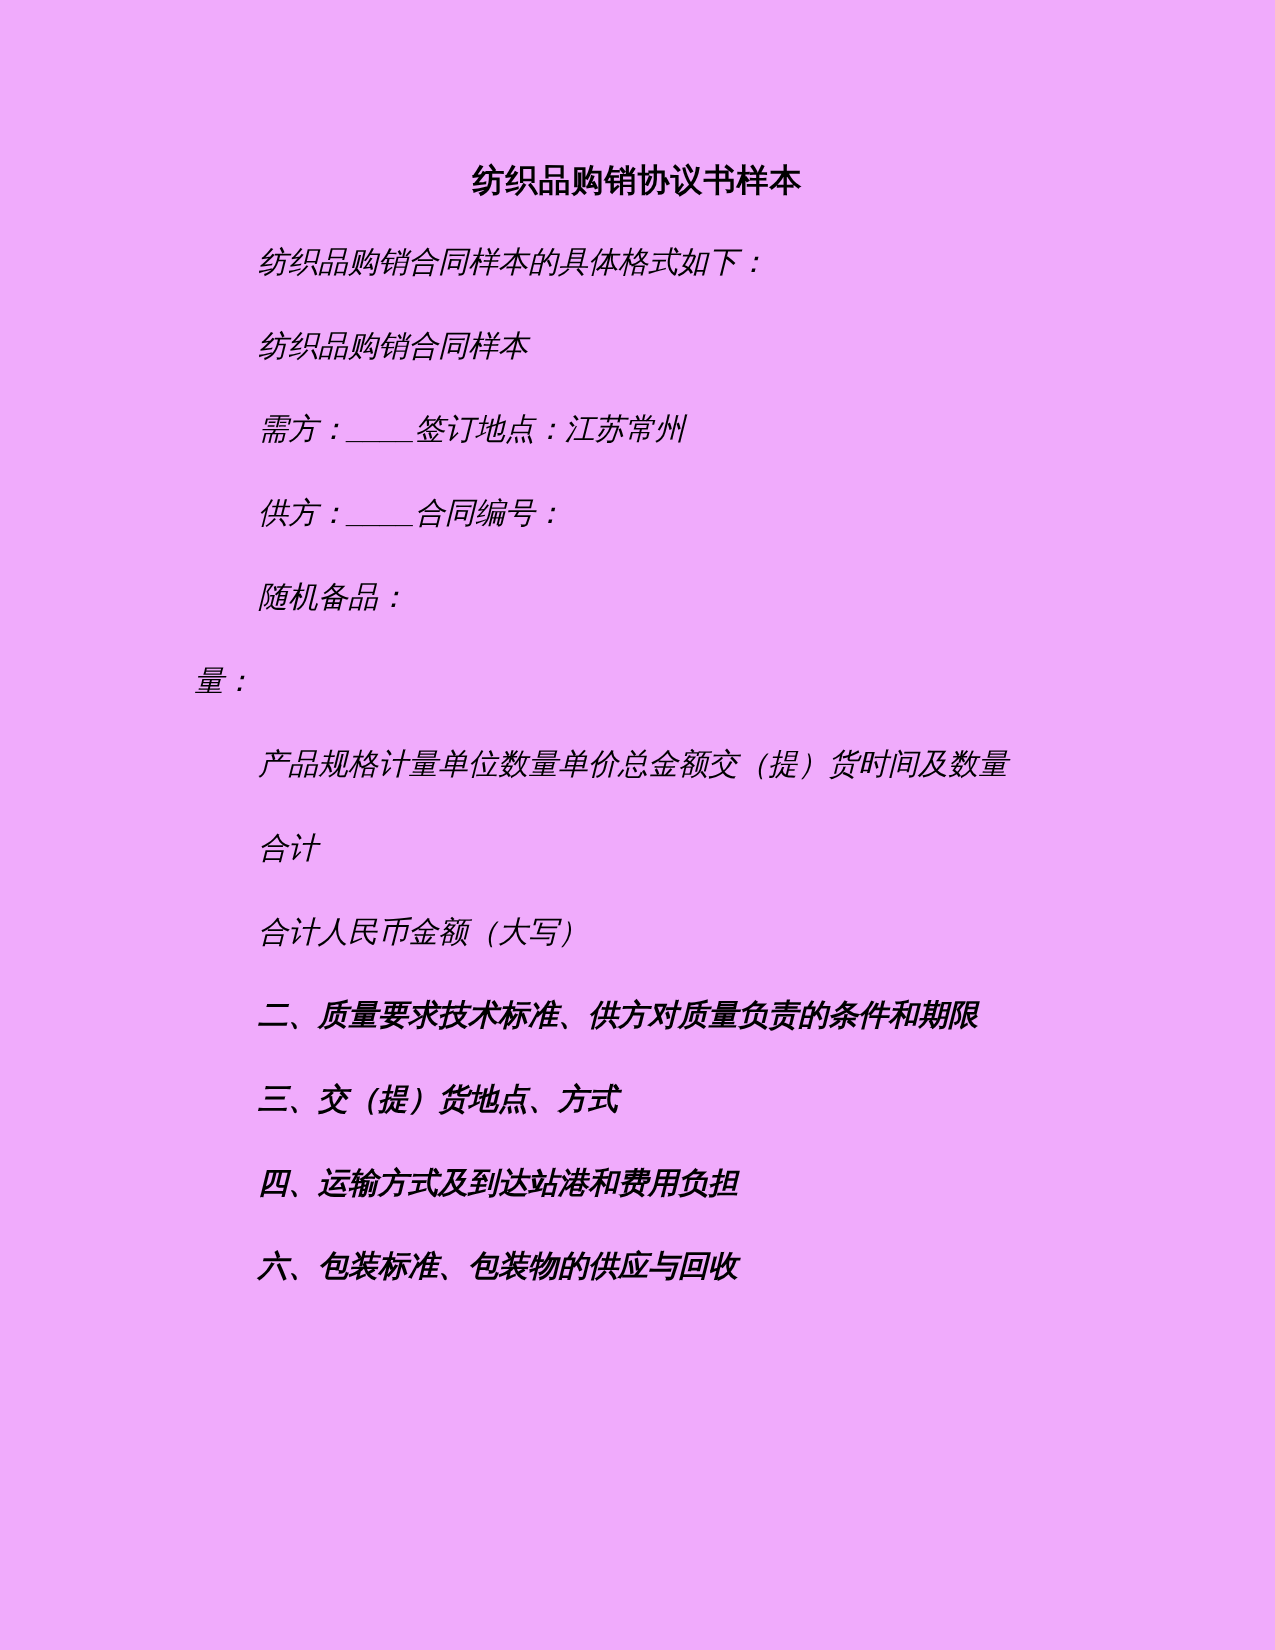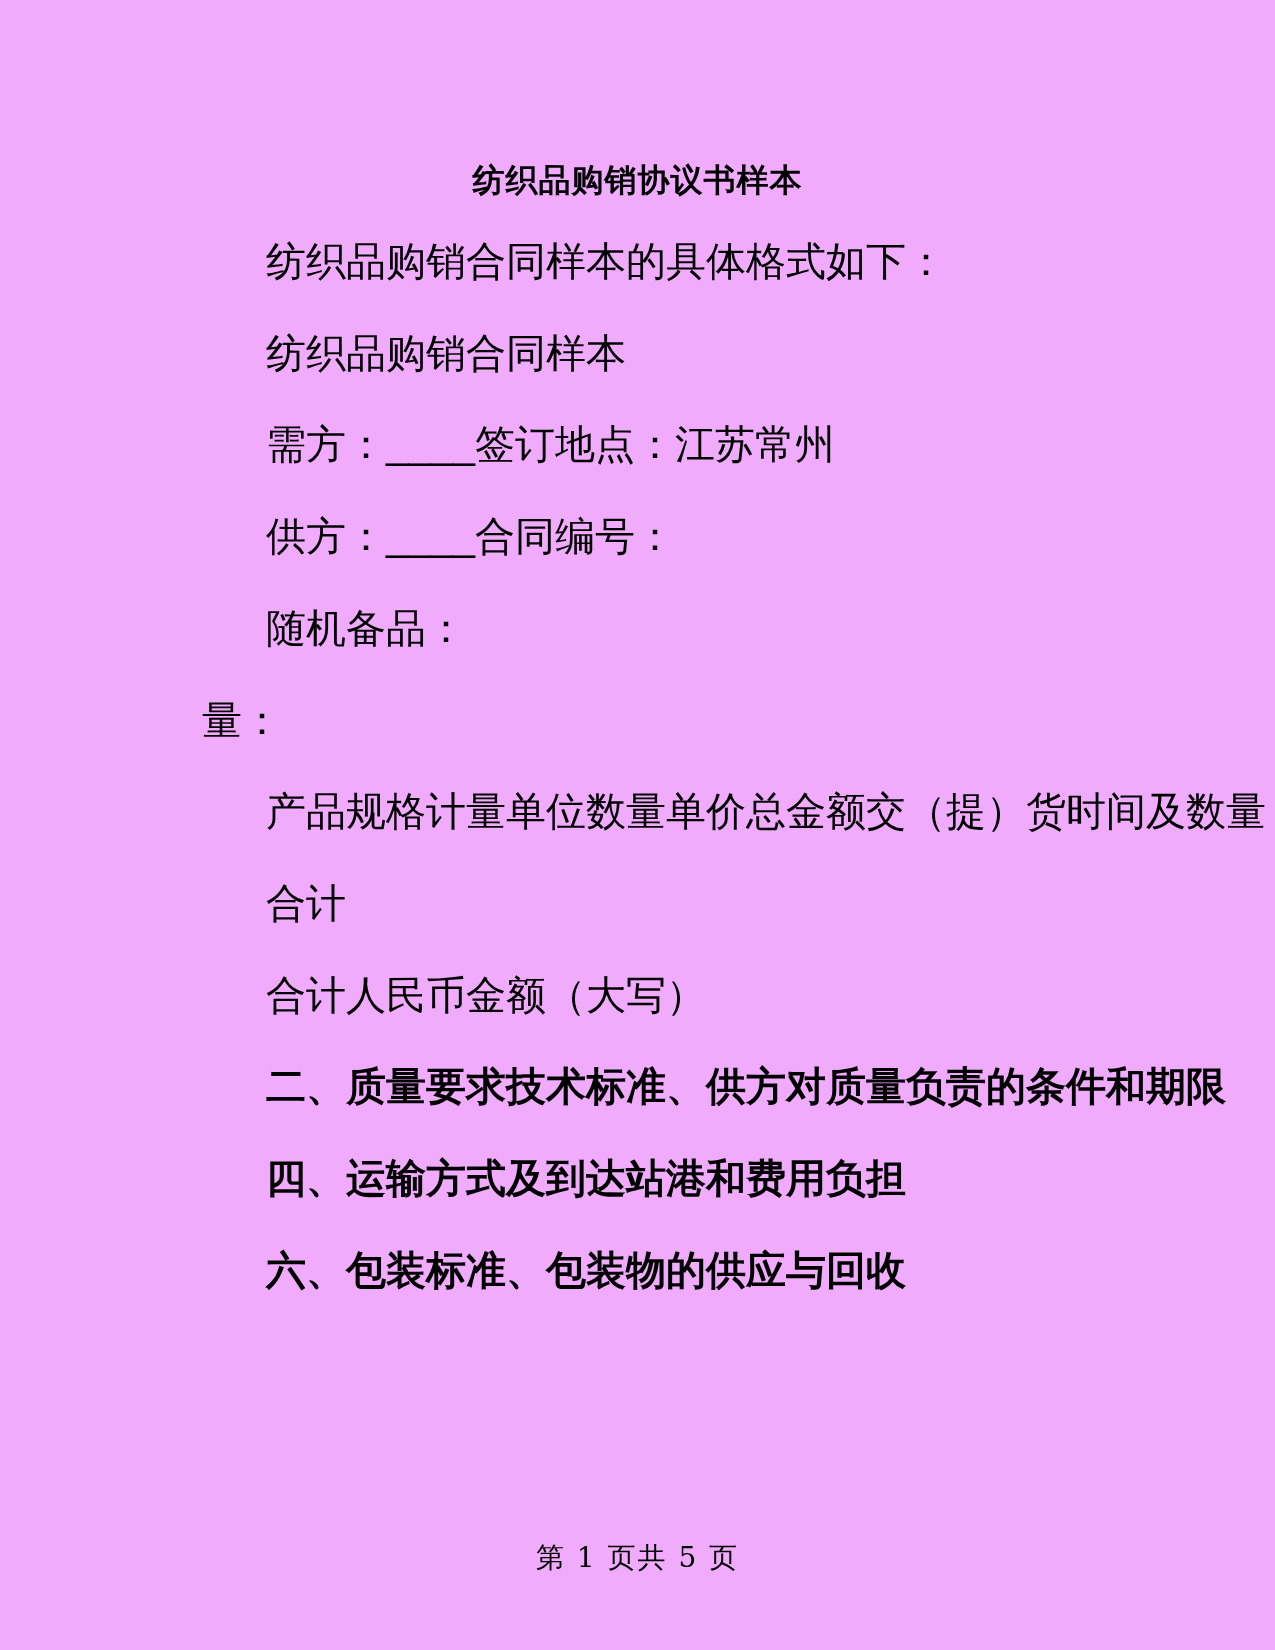--- a/index.html
+++ b/index.html
@@ -24,25 +24,26 @@
     font-size: 32px;
     font-weight: 700;
     line-height: 48px;
     letter-spacing: 1px;
   }
   .content {
     margin-top: 20px;
     padding: 0 178px 0 186px;
   }
   .line {
-    margin: 16px;
-    font-size: 40px;
+    margin: 8px;
+    font-size: 30px;
     font-weight: 400;
     line-height: 75.7px;
     white-space: nowrap;
+    font-style: italic;
   }
   .line.indent {
     text-indent: 64px;
   }
   .bold {
     font-weight: 700;
   }
   .footer {
     position: absolute;
     top: 1538px;
@@ -65,18 +66,18 @@
       <p class="line indent"><span>纺织品购销合同样本的具体格式如下：</span></p>
       <p class="line indent"><span>纺织品购销合同样本</span></p>
       <p class="line indent"><span>需方：____签订地点：江苏常州</span></p>
       <p class="line indent"><span>供方：____合同编号：</span></p>
       <p class="line indent"><span>随机备品：</span></p>
       <p class="line"><span>量：</span></p>
       <p class="line indent"><span>产品规格计量单位数量单价总金额交（提）货时间及数量</span></p>
       <p class="line indent"><span>合计</span></p>
       <p class="line indent"><span>合计人民币金额（大写）</span></p>
       <p class="line indent"><span class="bold">二、质量要求技术标准、供方对质量负责的条件和期限</span></p>
+      <p class="line indent"><span class="bold">三、交（提）货地点、方式</span></p>
       <p class="line indent"><span class="bold">四、运输方式及到达站港和费用负担</span></p>
       <p class="line indent"><span class="bold">六、包装标准、包装物的供应与回收</span></p>
     </div>
 
-  <div class="footer">第 1 页共 5 页</div>
 </div>
 
 </body></html>

